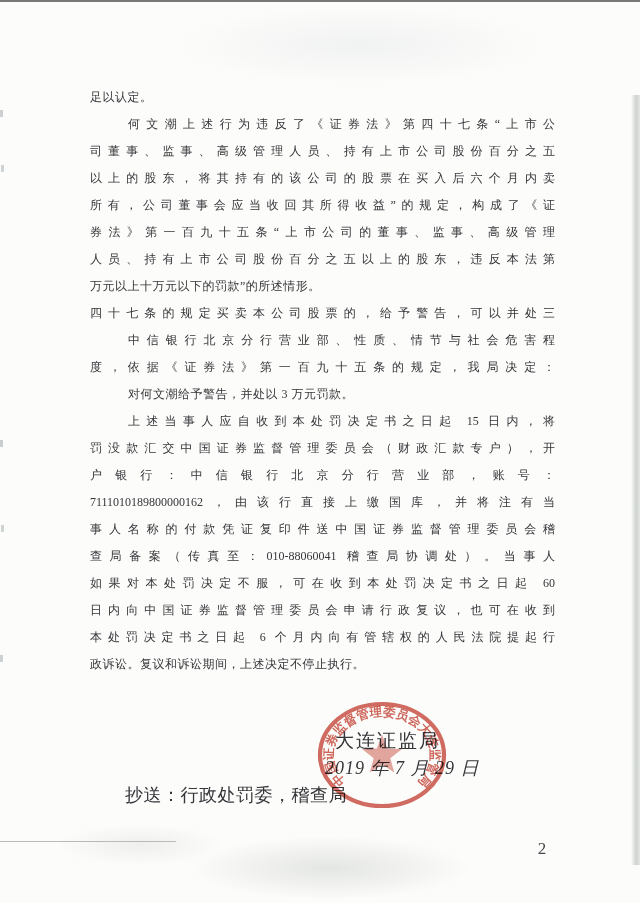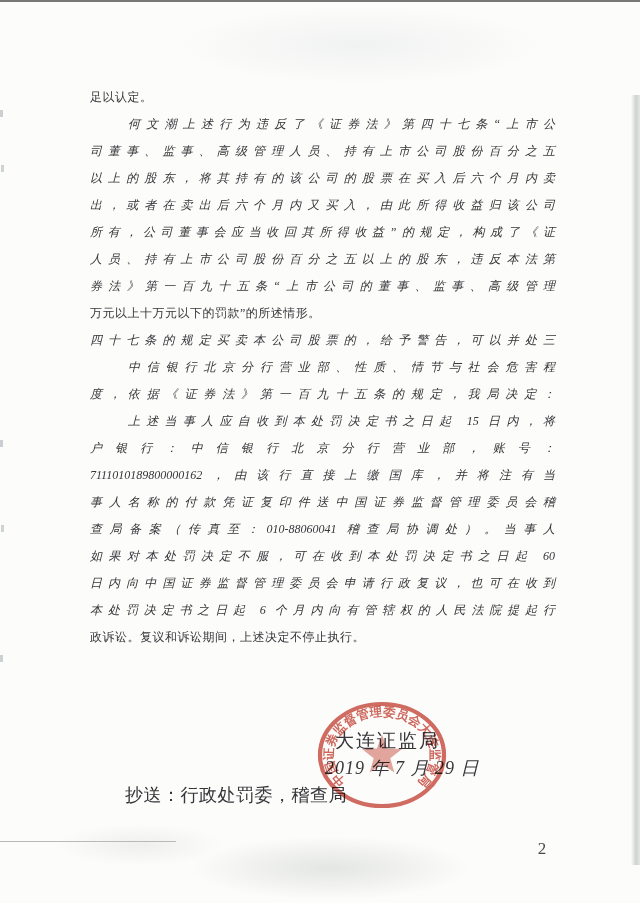--- a/index.html
+++ b/index.html
@@ -14,21 +14,21 @@
     color:#35353a;
   }
   .scan-top-line{position:absolute;left:0;top:0;width:640px;height:2px;background:#4c4c4c;opacity:.75;}
   .scan-right-band{position:absolute;right:0;top:95px;height:770px;width:9px;
     background:linear-gradient(to right, rgba(255,255,255,0), #ced3cf 55%, #e4e7e3);}
   .scan-bottom-line{position:absolute;left:0;top:841px;width:176px;height:1px;background:#b8bab8;}
   .scan-speckles{position:absolute;left:0;top:110px;width:3px;height:7px;background:#a5adb3;opacity:.55;
     box-shadow:1px 55px 0 #aab2b8, 0 330px 0 #a2aab0, 1px 415px 0 #aab2b6, 0 545px 0 #a6aeb4;}
   .doc-body{position:absolute;left:90px;top:84px;width:465px;}
   .line{height:27px;line-height:27px;font-size:12px;white-space:pre;letter-spacing:.5px;}
-  .line.j{white-space:normal;text-align:justify;text-align-last:justify;letter-spacing:0;font-style:italic;}
+  .line.j{white-space:normal;text-align:justify;text-align-last:justify;letter-spacing:0;}
   .line.i{text-indent:38px;}
   .sig{position:absolute;left:335px;top:727px;height:27px;line-height:27px;font-size:19px;letter-spacing:2px;text-align:center;}
   .sig-date{position:absolute;left:325px;top:755px;height:27px;line-height:27px;font-size:18px;letter-spacing:1px;font-style:italic;}
   .cc-line{position:absolute;left:90px;top:782px;height:27px;line-height:27px;font-size:18px;letter-spacing:.5px;margin-left:35px;}
   .page-num{position:absolute;left:530px;top:839px;width:24px;text-align:center;font-size:17px;color:#4a4a4e;}
   .seal{position:absolute;left:302px;top:685px;width:160px;height:140px;
     mix-blend-mode:multiply;opacity:.88;pointer-events:none;}
 </style>
 </head>
 <body>
@@ -36,29 +36,30 @@
 <div class="scan-top-line"></div>
 <div class="scan-right-band"></div>
 <div class="scan-bottom-line"></div>
 <div class="scan-speckles"></div>
 
 <div class="doc-body">
     <div class="line">足以认定。</div>
     <div class="line j i">何文潮上述行为违反了《证券法》第四十七条“上市公</div>
     <div class="line j">司董事、监事、高级管理人员、持有上市公司股份百分之五</div>
     <div class="line j">以上的股东，将其持有的该公司的股票在买入后六个月内卖</div>
-    <div class="line j">出，或者在卖出后六个月内又买入，由此所得收益归该公司</div>
     <div class="line j">所有，公司董事会应当收回其所得收益”的规定，构成了《证</div>
+    <div class="line j">券法》第一百九十五条“上市公司的董事、监事、高级管理</div>
     <div class="line j">人员、持有上市公司股份百分之五以上的股东，违反本法第</div>
-    <div class="line j">券法》第一百九十五条“上市公司的董事、监事、高级管理</div>
     <div class="line">万元以上十万元以下的罚款”的所述情形。</div>
     <div class="line j">四十七条的规定买卖本公司股票的，给予警告，可以并处三</div>
     <div class="line j i">中信银行北京分行营业部、性质、情节与社会危害程</div>
     <div class="line j">度，依据《证券法》第一百九十五条的规定，我局决定：</div>
+    <div class="line i">对何文潮给予警告，并处以 3 万元罚款。</div>
     <div class="line j i">上述当事人应自收到本处罚决定书之日起 15 日内，将</div>
+    <div class="line j">罚没款汇交中国证券监督管理委员会（财政汇款专户），开</div>
     <div class="line j">户银行：中信银行北京分行营业部，账号：</div>
     <div class="line j">7111010189800000162，由该行直接上缴国库，并将注有当</div>
     <div class="line j">事人名称的付款凭证复印件送中国证券监督管理委员会稽</div>
     <div class="line j">查局备案（传真至：010-88060041 稽查局协调处）。当事人</div>
     <div class="line j">如果对本处罚决定不服，可在收到本处罚决定书之日起 60</div>
     <div class="line j">日内向中国证券监督管理委员会申请行政复议，也可在收到</div>
     <div class="line j">本处罚决定书之日起 6 个月内向有管辖权的人民法院提起行</div>
     <div class="line">政诉讼。复议和诉讼期间，上述决定不停止执行。</div>
   </div>
 

